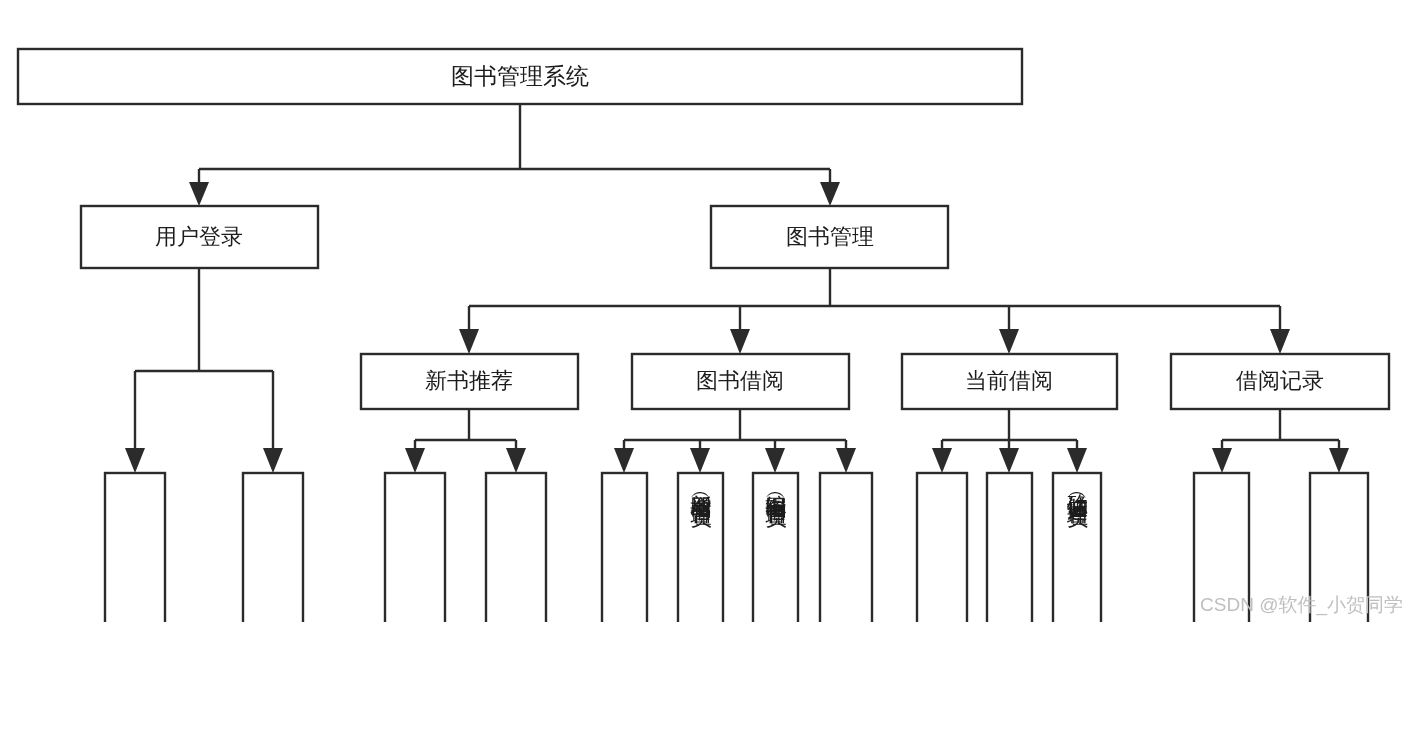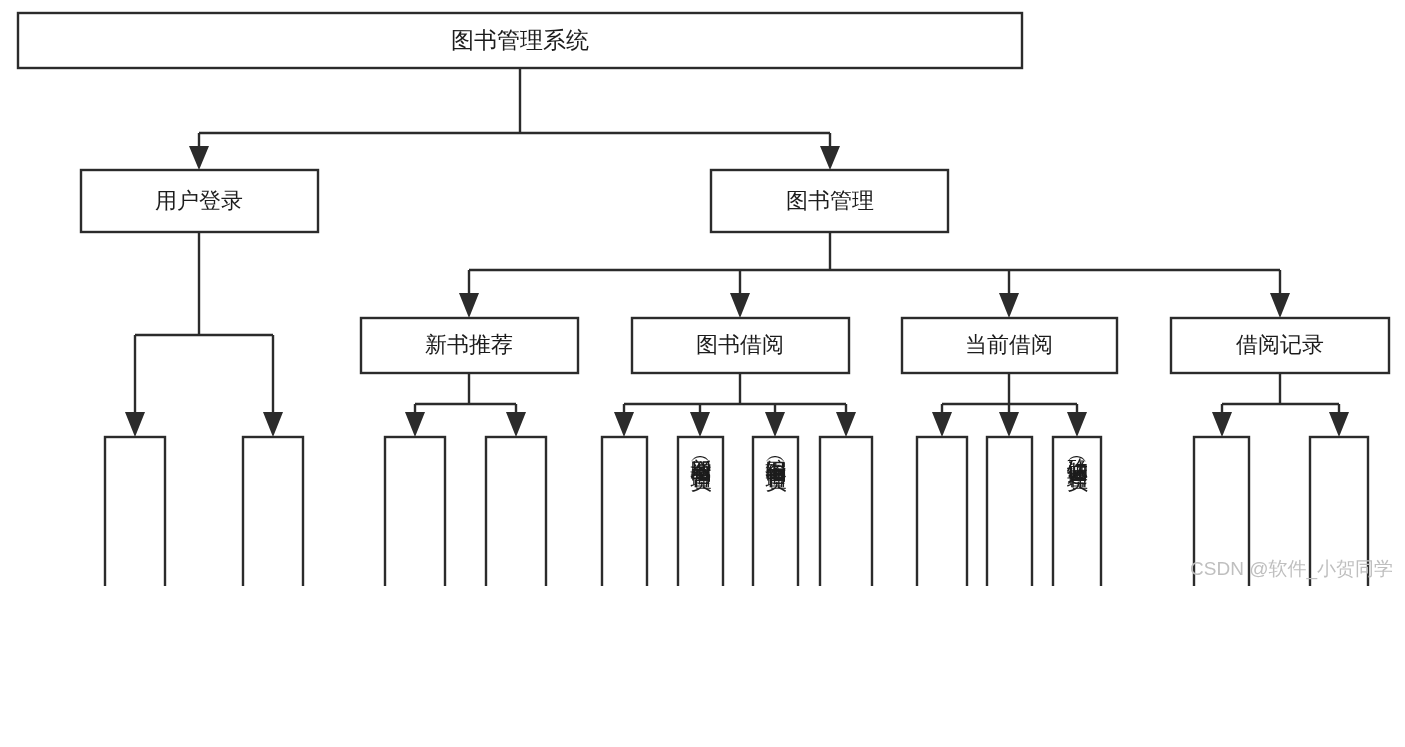--- a/index.html
+++ b/index.html
@@ -9,20 +9,21 @@
   }
   body {
     font-family: "Liberation Sans", "DejaVu Sans", sans-serif;
   }
   #diagram-root {
     position: relative;
     width: 1405px;
     height: 586px;
     background: #ffffff;
     overflow: hidden;
+    margin-top: 36px;
   }
   svg#tree-svg {
     position: absolute;
     left: 0;
     top: 0;
     width: 1405px;
     height: 747px;
   }
   .node-box {
     fill: #ffffff;
@@ -67,21 +68,21 @@
     align-items: center;
     justify-content: center;
     white-space: nowrap;
     pointer-events: none;
   }
   .leaf-label.top-aligned {
     justify-content: flex-start;
   }
   .watermark {
     position: absolute;
-    right: 12px;
+    right: 2px;
     bottom: 4px;
     font-family: "Liberation Sans", "DejaVu Sans", sans-serif;
     font-size: 19px;
     color: #bfbfbf;
     white-space: nowrap;
     pointer-events: none;
   }
 </style>
 </head>
 <body>

